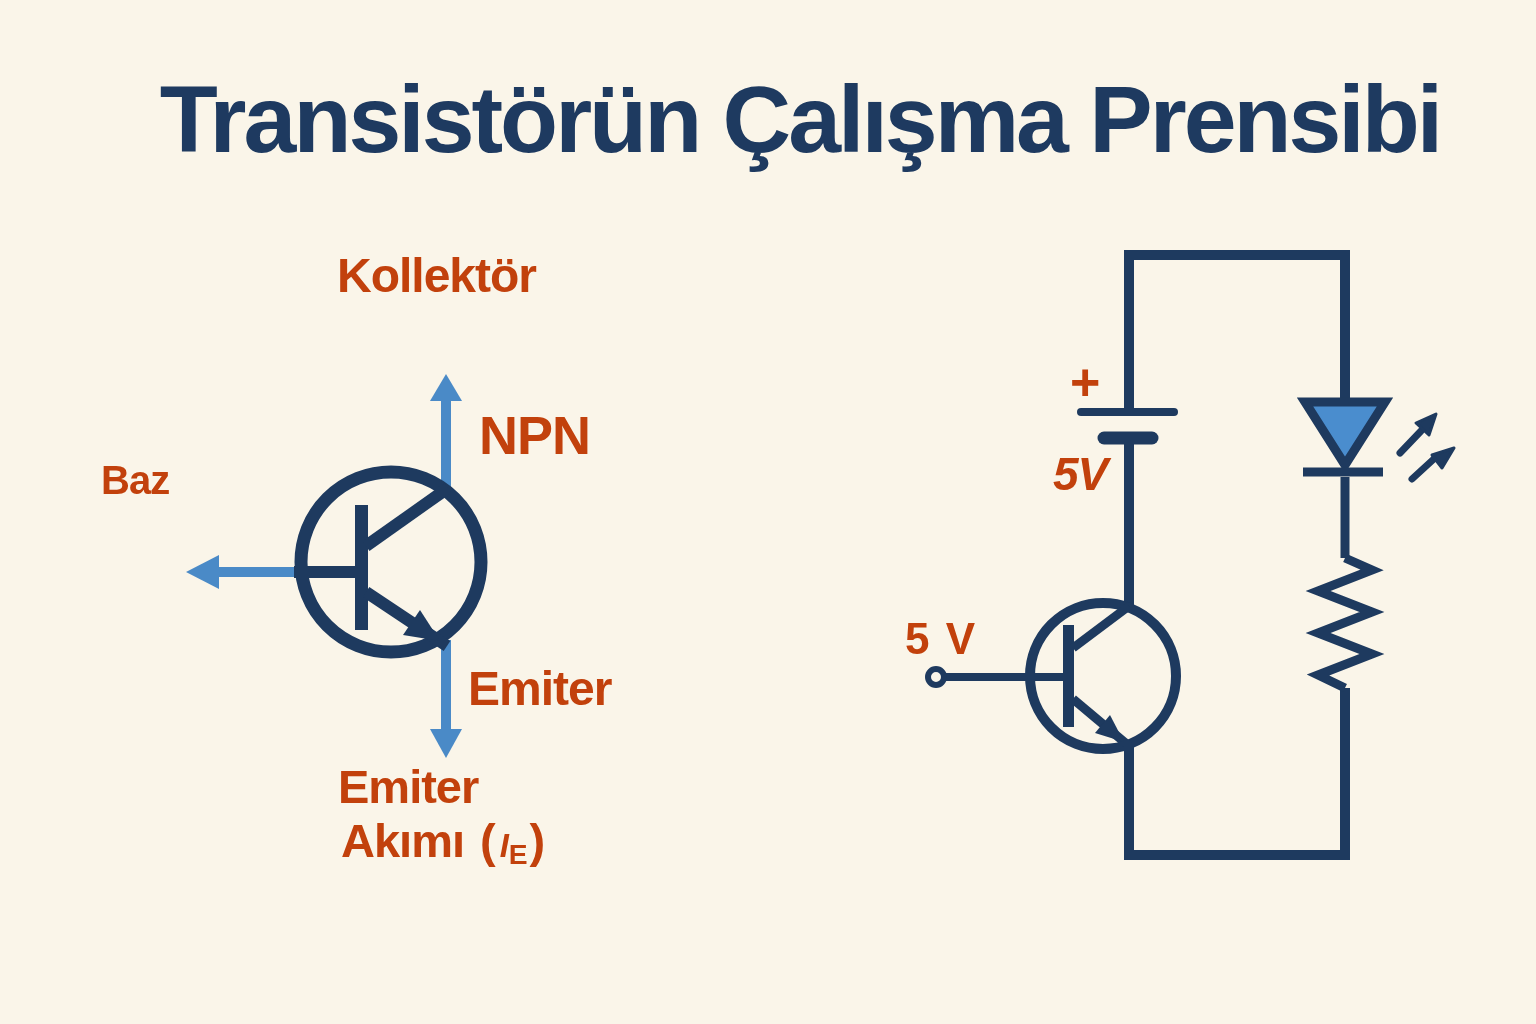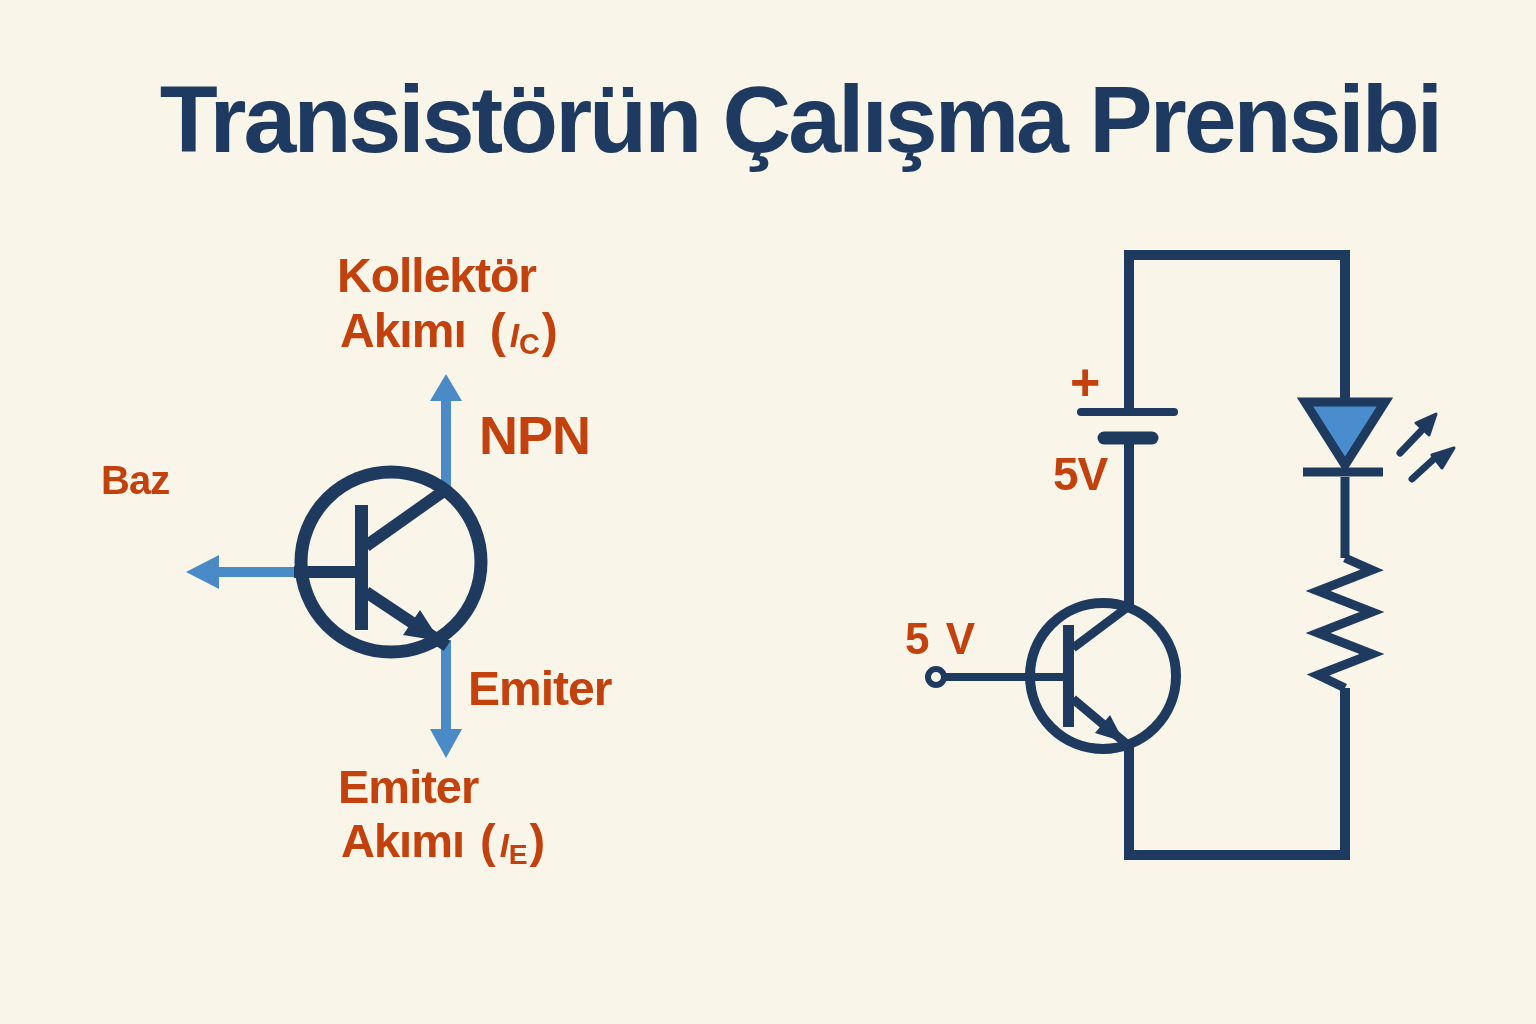--- a/index.html
+++ b/index.html
@@ -32,21 +32,21 @@
   .fs47{font-size:47px;}
   .fs46{font-size:40px;}
   .fs54{font-size:54px;}
   .cur{margin-left:24px;}
   .cur.tight{margin-left:8px;}
   .cur .po{margin-right:5px;}
   .cur .pc{margin-left:3px;}
   .cur i{font-style:italic;font-size:0.70em;}
   .cur sub{font-size:0.60em;vertical-align:-0.25em;margin-left:1px;}
   .plus{left:1070px;top:356px;font-size:52px;}
-  .battv{left:1053px;top:451px;font-size:46px;}
+  .battv{left:1053px;top:451px;font-size:46px;font-style:italic;}
   .inputv{left:905px;top:617px;font-size:44px;letter-spacing:2px;}
 </style>
 </head>
 <body>
 
 <div class="canvas">
 
   <svg class="layer" width="1536" height="1024" viewBox="0 0 1536 1024">
 
     <g>
@@ -116,23 +116,20 @@
         <line x1="1412" y1="479" x2="1436" y2="457" stroke-width="7" stroke-linecap="round"></line>
         <polygon points="1454,448 1442,468 1432,455" fill="#1e3a5f" stroke="#1e3a5f" stroke-width="3" stroke-linejoin="round"></polygon>
       </g>
     </g>
   </svg>
 
   <div class="lbl title">Transistörün Çalışma Prensibi</div>
 
   <div class="lbl fs48" style="left:337px;top:252px;">Kollektör</div>
 
-  <div class="lbl fs48" style="left:340px;top:307px;">
-    <span>Akımı</span><span class="cur"><span class="po">(</span><i>I</i><sub>C</sub><span class="pc">)</span></span>
-  </div>
 
   <div class="lbl fs54" style="left:479px;top:408px;">NPN</div>
 
   <div class="lbl fs46" style="left:101px;top:460px;">Baz</div>
 
 
   <div class="lbl fs48" style="left:468px;top:665px;">Emiter</div>
 
   <div class="lbl fs47" style="left:338px;top:763px;">Emiter</div>
 

